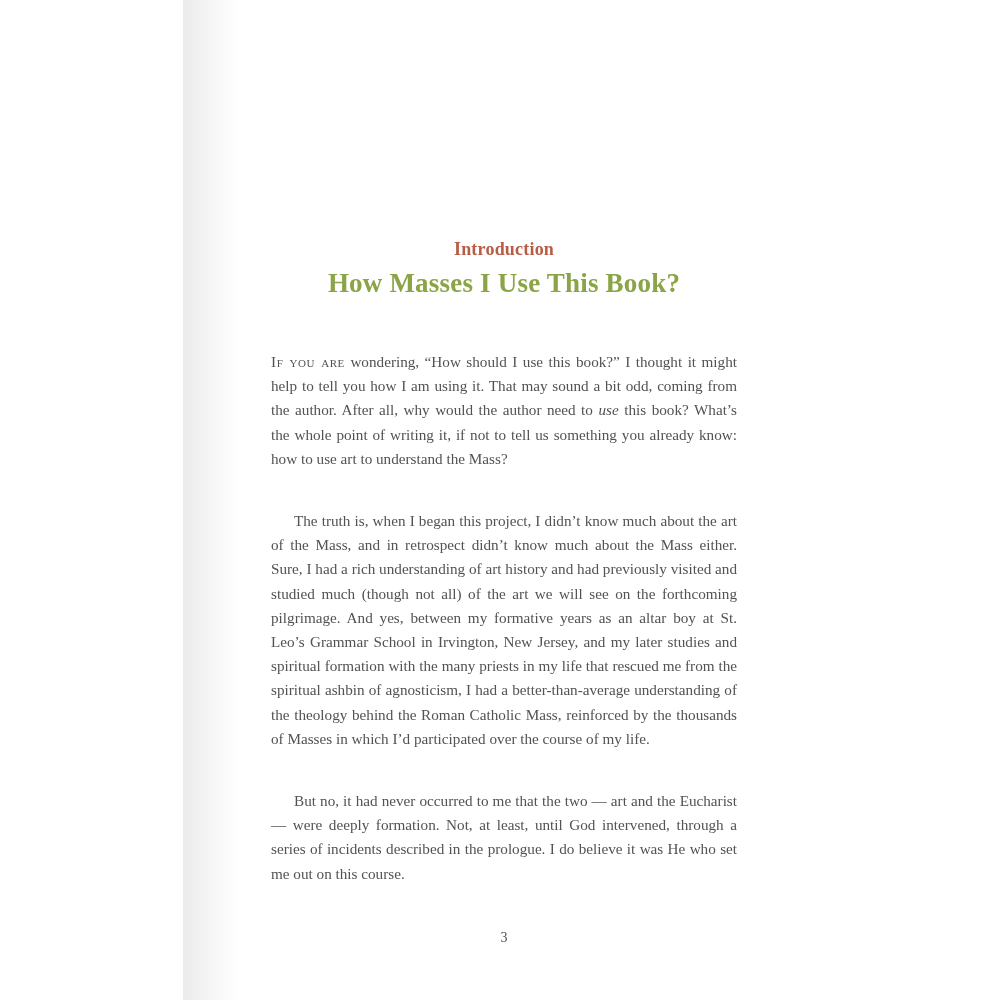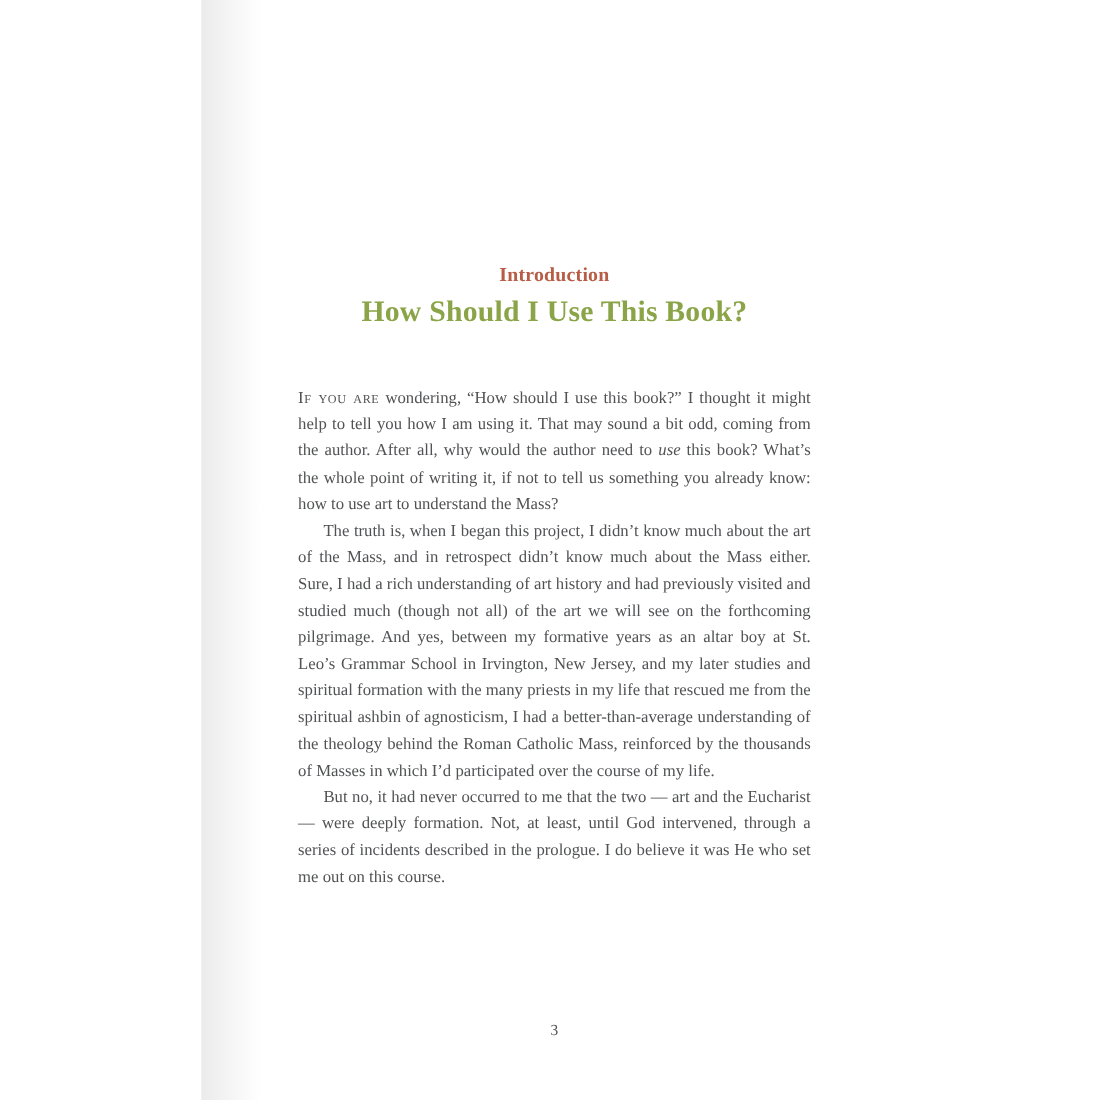--- a/index.html
+++ b/index.html
@@ -42,40 +42,40 @@
     position: absolute;
     left: 271px; top: 350px; width: 466px;
     font-size: 15.2px;
     line-height: 24.2px;
     color: var(--body-color, #515254);
   }
   .para {
     text-align: justify;
     margin: 0;
   }
-  .para.indent { text-indent: 23px; }
+  .para.indent { text-indent: 23px; margin-top: 38px; }
   .smallcaps { font-variant: small-caps; letter-spacing: 0.6px; margin-top: 20px; }
   .italic { font-style: italic; }
   .folio {
     position: absolute;
     left: 271px; top: 930px; width: 466px;
     text-align: center;
     font-size: 14px;
     color: var(--body-color, #515254);
   }
 </style>
 </head>
 <body>
 
 <div class="page">
   <div class="gutter-shadow"></div>
 
   <div class="kicker">Introduction</div>
 
-  <h1 class="chapter-title">How Should I Use This Book?</h1>
+  <h1 class="chapter-title">How Masses I Use This Book?</h1>
 
   <div class="body-text">
       <p class="para"><span class="smallcaps">If you are</span><span> wondering, “How should I use this book?” I thought it might help to tell you how I am using it. That may sound a bit odd, coming from the author. After all, why would the author need to </span><span class="italic">use</span><span> this book? What’s the whole point of writing it, if not to tell us something you already know: how to use art to understand the Mass?</span></p>
       <p class="para indent"><span>The truth is, when I began this project, I didn’t know much about the art of the Mass, and in retrospect didn’t know much about the Mass either. Sure, I had a rich understanding of art history and had previously visited and studied much (though not all) of the art we will see on the forthcoming pilgrimage. And yes, between my formative years as an altar boy at St. Leo’s Grammar School in Irvington, New Jersey, and my later studies and spiritual formation with the many priests in my life that rescued me from the spiritual ashbin of agnosticism, I had a better-than-average understanding of the theology behind the Roman Catholic Mass, reinforced by the thousands of Masses in which I’d participated over the course of my life.</span></p>
       <p class="para indent"><span>But no, it had never occurred to me that the two — art and the Eucharist — were deeply formation. Not, at least, until God intervened, through a series of incidents described in the prologue. I do believe it was He who set me out on this course.</span></p>
     </div>
 
   <div class="folio">3</div>
 </div>
 

